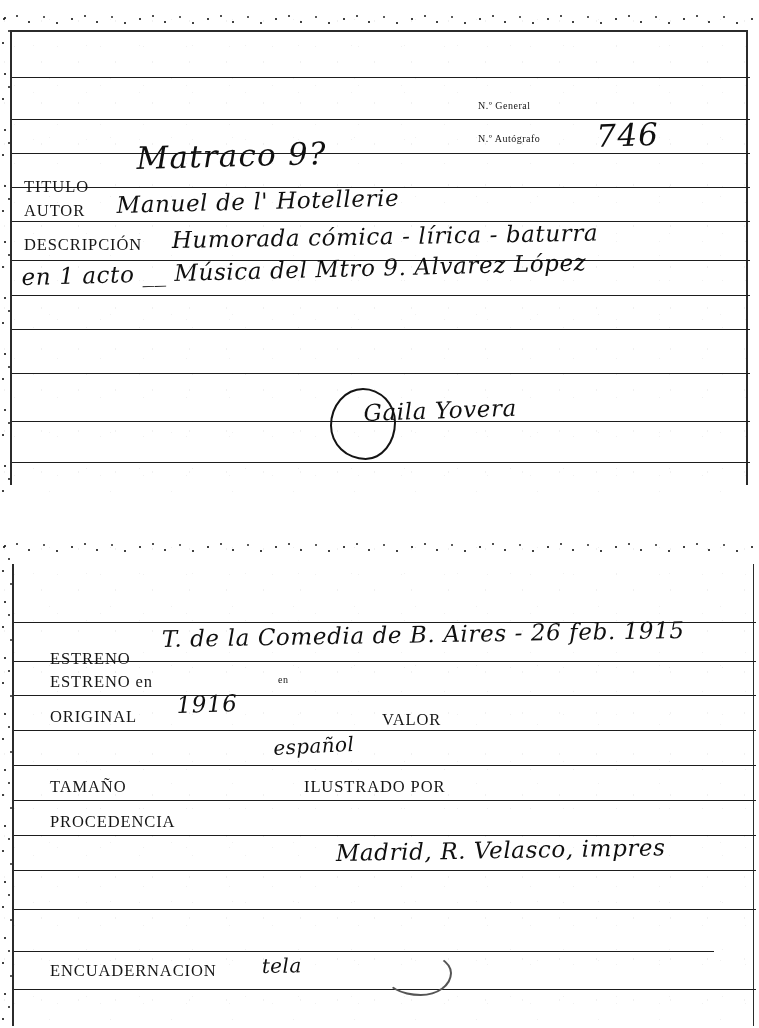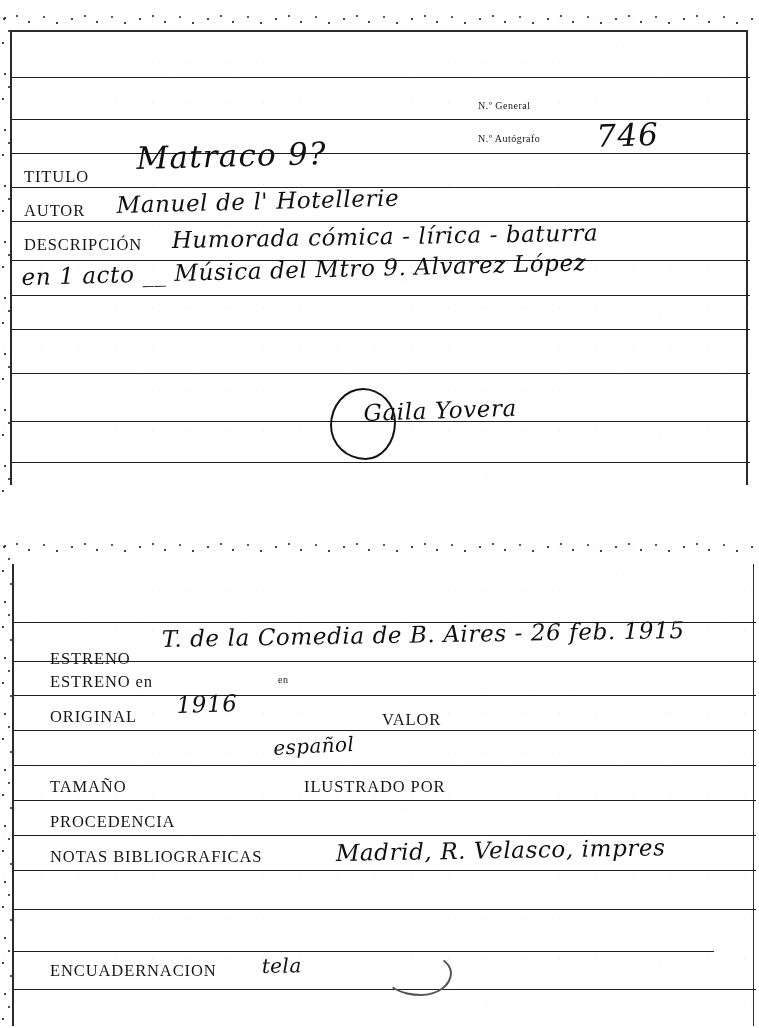--- a/index.html
+++ b/index.html
@@ -160,21 +160,21 @@
     <div class="rule" style="top: 263px; width: 738px;"></div>
     <div class="rule" style="top: 297px; width: 738px;"></div>
     <div class="rule" style="top: 341px; width: 738px;"></div>
     <div class="rule" style="top: 389px; width: 738px;"></div>
     <div class="rule" style="top: 430px; width: 738px;"></div>
 
     <div class="label small" style="left: 466px; top: 68px;">N.º General</div>
 
     <div class="label small" style="left: 466px; top: 101px;">N.º Autógrafo</div>
 
-    <div class="label" style="left: 12px; top: 135px; text-align: right;">TITULO</div>
+    <div class="label" style="left: 12px; top: 145px; text-align: right;">TITULO</div>
 
     <div class="label" style="left: 12px; top: 169px;">AUTOR</div>
 
     <div class="label" style="left: 12px; top: 203px;">DESCRIPCIÓN</div>
 
 
     <div class="hand hw-big" style="left: 585px; top: 86px; transform: rotate(-2deg);">746</div>
 
     <div class="hand hw-big" style="left: 125px; top: 108px; transform: rotate(-1.5deg);">Matraco 9?</div>
 
@@ -220,21 +220,20 @@
 
     <div class="label" style="left: 368px; top: 146px;">VALOR</div>
 
 
     <div class="label" style="left: 36px; top: 213px;">TAMAÑO</div>
 
     <div class="label" style="left: 290px; top: 213px;">ILUSTRADO POR</div>
 
     <div class="label" style="left: 36px; top: 248px;">PROCEDENCIA</div>
 
-    <div class="label" style="left: 36px; top: 283px;">NOTAS BIBLIOGRAFICAS</div>
 
     <div class="label" style="left: 36px; top: 397px;">ENCUADERNACION</div>
 
     <div class="hand hw-mid" style="left: 148px; top: 62px; transform: rotate(-1deg);">T. de la Comedia de B. Aires - 26 feb. 1915</div>
 
     <div class="hand hw-mid" style="left: 163px; top: 128px; transform: rotate(-2deg);">1916</div>
 
     <div class="hand hw-small" style="left: 260px; top: 172px; transform: rotate(-3deg);">español</div>
 
     <div class="hand hw-mid" style="left: 322px; top: 276px; transform: rotate(-1deg);">Madrid, R. Velasco, impres</div>

